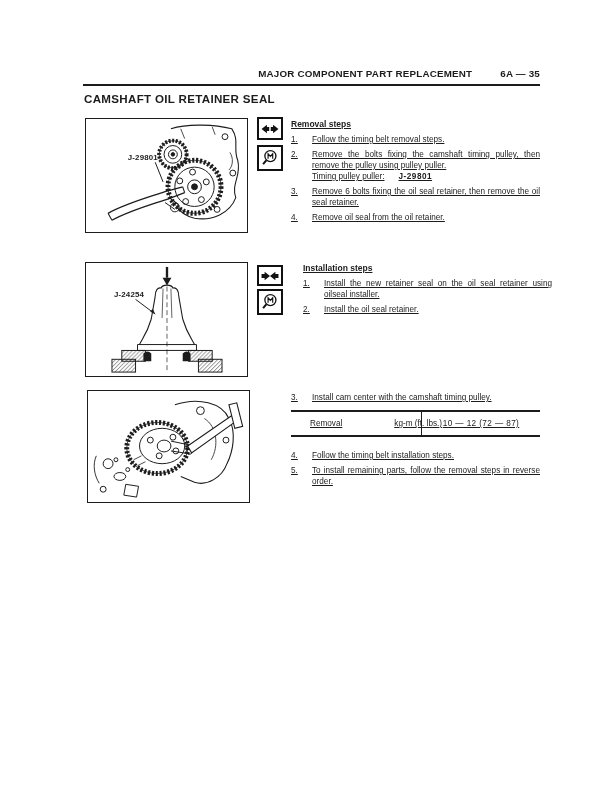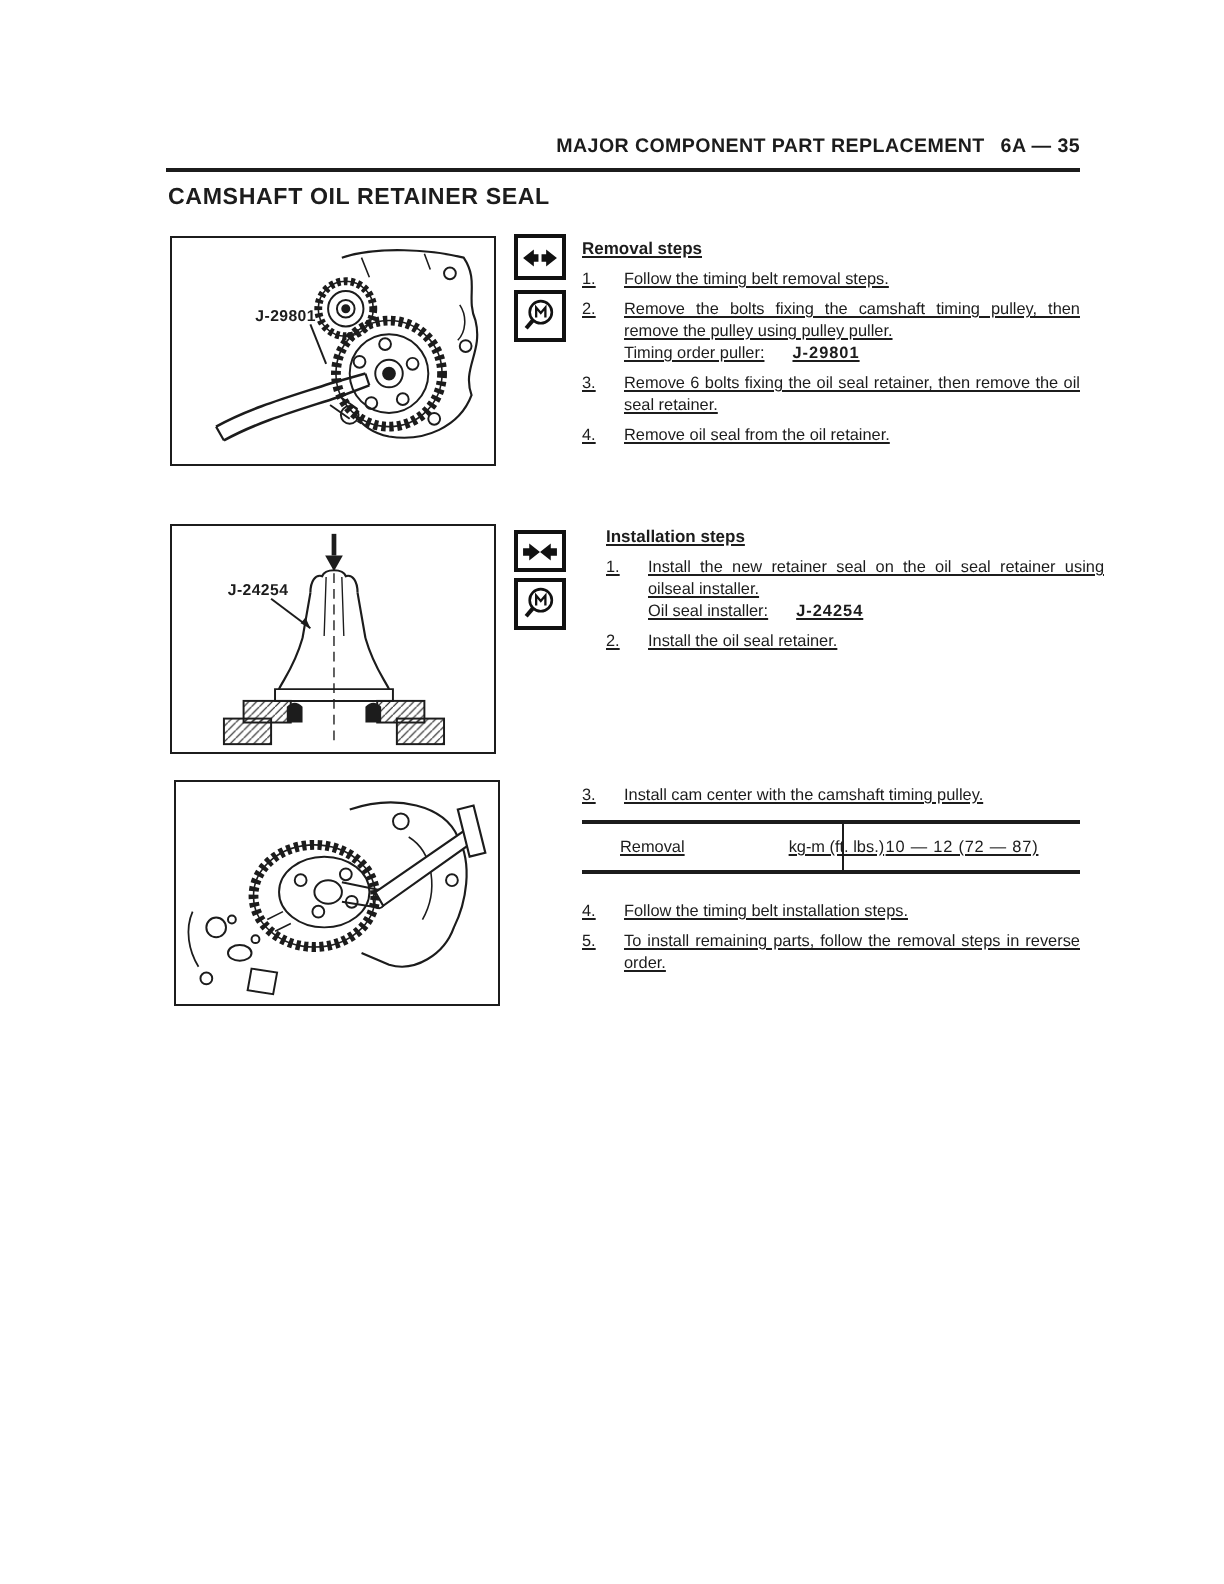--- a/index.html
+++ b/index.html
@@ -6,21 +6,21 @@
   .page{
     position:relative;width:612px;height:792px;background:#ffffff;
     font-family:"Liberation Sans", sans-serif;color:#1c1c1c;overflow:hidden;
     margin:0 auto;
   }
   
   .running-header{
     position:absolute;top:68px;left:83px;width:457px;text-align:right;
     font-size:9.8px;font-weight:bold;letter-spacing:0.2px;white-space:nowrap;
   }
-  .running-header .pageno{margin-left:8px;}
+  .running-header .pageno{margin-left:28px;}
   .header-rule{position:absolute;top:84px;left:83px;width:457px;height:2px;background:#1c1c1c;}
   .page-title{
     position:absolute;top:92px;left:84px;margin:0;
     font-size:11.6px;font-weight:bold;letter-spacing:0.3px;
   }
   
   .fig{position:absolute;border:1.6px solid #1c1c1c;background:#fff;box-sizing:border-box;}
   .fig svg{display:block;width:100%;height:100%;}
   .fig1{top:118px;left:85px;width:163px;height:115px;}
   .fig2{top:262px;left:85px;width:163px;height:115px;}
@@ -219,21 +219,21 @@
       <div class="step-body">
           <div class="step-text">Follow the timing belt removal steps.</div>
         </div>
     </div>
 
     <div class="step">
       <span class="step-num">2.</span>
       <div class="step-body">
         <div class="step-text">Remove the bolts fixing the camshaft timing pulley, then remove the pulley using pulley puller.</div>
         <div class="tool-line">
-          <span>Timing order puller:</span><span class="tool-val">J-29801</span>
+          <span>Timing pulley puller:</span><span class="tool-val">J-29801</span>
         </div>
       </div>
     </div>
 
     <div class="step">
       <span class="step-num">3.</span>
       <div class="step-body">
           <div class="step-text">Remove 6 bolts fixing the oil seal retainer, then remove the oil seal retainer.</div>
         </div>
     </div>
@@ -246,23 +246,20 @@
     </div>
   </div>
 
   <div class="rcol rcol-install">
     <div class="sec-heading">Installation steps</div>
 
     <div class="step">
       <span class="step-num">1.</span>
       <div class="step-body">
         <div class="step-text">Install the new retainer seal on the oil seal retainer using oilseal installer.</div>
-        <div class="tool-line">
-          <span>Oil seal installer:</span><span class="tool-val">J-24254</span>
-        </div>
       </div>
     </div>
 
     <div class="step">
       <span class="step-num">2.</span>
       <div class="step-body">
           <div class="step-text">Install the oil seal retainer.</div>
         </div>
     </div>
   </div>

